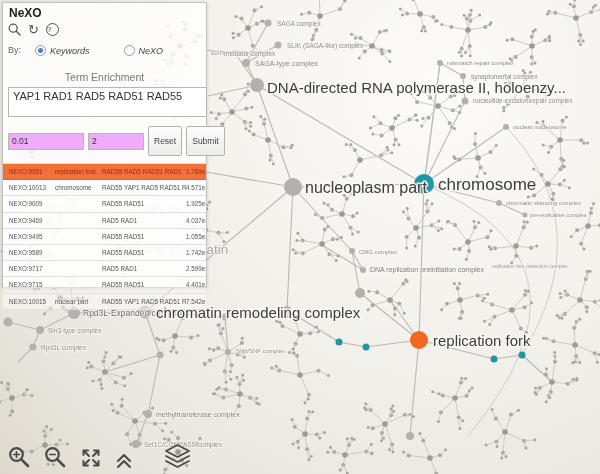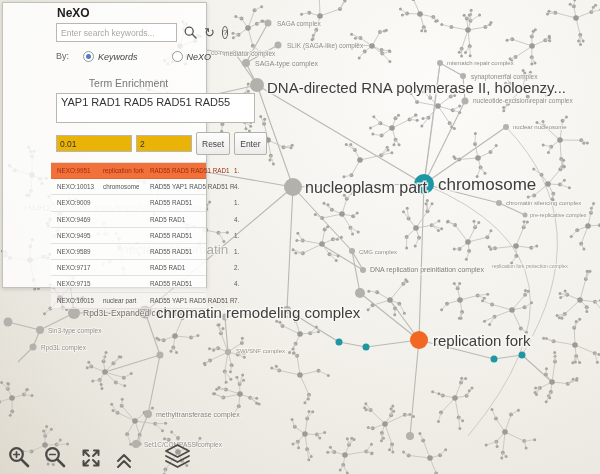--- a/index.html
+++ b/index.html
@@ -6,21 +6,21 @@
   body{
     width:600px;height:474px;overflow:hidden;position:relative;
     font-family:"Liberation Sans",sans-serif;
     background:radial-gradient(circle at 72% 18%, #fcfbf9 0%, #f3f1eb 45%, #e9e6de 80%, #ded9cd 100%);
   }
   #graph{position:absolute;left:0;top:0;z-index:1;}
   
   .panel{
     position:absolute;left:2px;top:2px;width:205px;height:286px;z-index:10;
     background:rgba(255,255,255,0.80);border:1px solid #c3c1bb;
-    box-shadow:0 1px 4px rgba(0,0,0,0.15);box-sizing:border-box;padding-left:48px;
+    box-shadow:0 1px 4px rgba(0,0,0,0.15);box-sizing:border-box;
   }
   .panel-title{font-size:12px;font-weight:bold;color:#1e1e1e;padding:3px 6px 2px;}
   .search-row{display:flex;align-items:center;gap:7px;padding:1px 5px 0;}
   .search-input{width:134px;height:15px;border:1px solid #b9b7b1;font-size:8.5px;
     padding:1px 4px;color:#333;background:#fff;font-family:inherit;}
   .search-input::placeholder{color:#a9a7a1;}
   .icon-btn{color:#555;cursor:pointer;display:inline-flex;align-items:center;}
   .refresh-glyph{font-size:13px;line-height:13px;color:#555;}
   .help-circle{width:11px;height:11px;border:1px solid #555;border-radius:50%;
     font-size:8px;line-height:11px;text-align:center;color:#555;}
@@ -29,23 +29,23 @@
   .radio{width:9px;height:9px;border:1px solid #999;border-radius:50%;display:inline-block;
     position:relative;background:#fff;margin-right:4px;vertical-align:-1px;}
   .radio.checked::after{content:"";position:absolute;left:2px;top:2px;right:2px;bottom:2px;
     background:#4f7fbe;border-radius:50%;}
   .radio-opt{display:inline-flex;align-items:center;margin-right:34px;font-style:italic;}
   .section-heading{font-size:10.5px;color:#777;padding:15px 6px 3px;text-align:center;}
   .genes-ta{display:block;margin:1px 5px 0;width:189px;height:24px;border:1px solid #b9b7b1;
     font-size:11px;color:#333;resize:none;font-family:inherit;padding:2px 4px;background:#fff;}
   .param-row{display:flex;align-items:center;margin:9px 5px 0;gap:4px;}
   .param-input{height:13px;border:1px solid #b9b7b1;font-size:8.5px;padding:1px 3px;
-    background:#eab308;color:#333;font-family:inherit;}
+    background:#f0abfc;color:#333;font-family:inherit;}
   .pv{width:68px;} .mg{width:48px;}
-  .btn{height:23px;font-size:8.5px;border:1px solid #b3b1ab;background:linear-gradient(#fdfdfd,#ececea);
+  .btn{height:30px;font-size:8.5px;border:1px solid #b3b1ab;background:linear-gradient(#fdfdfd,#ececea);
     color:#444;padding:0 5px;border-radius:2px;font-family:inherit;cursor:pointer;}
   .results{margin-top:7px;border-top:1px solid #ddd;}
   .trow{display:flex;height:16.2px;align-items:center;font-size:6.3px;color:#555;
     border-bottom:1px solid #e3e1dc;background:rgba(255,255,255,0.45);box-sizing:border-box;cursor:pointer;}
   .trow.hl{background:#f2703a;color:#9c2c0e;border-bottom-color:#e8652f;}
   .trow span{white-space:nowrap;overflow:hidden;}
   .c-id{width:46px;padding-left:6px;flex:none;}
   .c-term{width:47px;flex:none;}
   .c-genes{width:84px;flex:none;}
   .c-pv{flex:1;text-align:right;padding-right:5px;}
@@ -1635,21 +1635,20 @@
     <text x="433" y="346" font-size="15" fill="#3d3d3d" font-family="&quot;Liberation Sans&quot;,sans-serif" font-weight="500" paint-order="stroke" stroke="rgba(249,248,244,0.85)" stroke-width="3">replication fork</text>
     <text x="236" y="353" font-size="6" fill="#8f8d88" font-family="&quot;Liberation Sans&quot;,sans-serif" font-weight="400" paint-order="stroke" stroke="rgba(249,248,244,0.85)" stroke-width="1.5">SWI/SNF complex</text>
     <text x="156" y="417" font-size="7" fill="#84827d" font-family="&quot;Liberation Sans&quot;,sans-serif" font-weight="400" paint-order="stroke" stroke="rgba(249,248,244,0.85)" stroke-width="1.5">methyltransferase complex</text>
     <text x="144" y="447" font-size="6.5" fill="#8f8d88" font-family="&quot;Liberation Sans&quot;,sans-serif" font-weight="400" paint-order="stroke" stroke="rgba(249,248,244,0.85)" stroke-width="1.5">Set1C/COMPASS complex</text>
   </svg>
 
 <div class="panel">
   <div class="panel-title">NeXO</div>
 
   <div class="search-row">
-    <input class="search-input" type="text" placeholder="Enter search keywords..." style="">
     <span class="icon-btn">
       <svg width="13" height="13" viewBox="0 0 13 13">
         <circle cx="5.2" cy="5.2" r="4" fill="none" stroke="#555" stroke-width="1.3"></circle>
         <line x1="8.3" y1="8.3" x2="12" y2="12" stroke="#555" stroke-width="1.4" stroke-linecap="round"></line>
       </svg>
     </span>
     <span class="icon-btn refresh-glyph">↻</span>
     <span class="icon-btn help-circle">?</span>
   </div>
 
@@ -1666,21 +1665,21 @@
   </div>
 
   <div class="section-heading">Term Enrichment</div>
 
   <textarea class="genes-ta" style="">YAP1 RAD1 RAD5 RAD51 RAD55</textarea>
 
   <div class="param-row">
     <input class="param-input pv" type="text" value="0.01" style="">
     <input class="param-input mg" type="text" value="2" style="">
     <button class="btn">Reset</button>
-    <button class="btn">Enter</button>
+    <button class="btn">Submit</button>
   </div>
 
   <div class="results" id="results-table">
       <div class="trow hl">
         <span class="c-id">NEXO:9951</span>
         <span class="c-term">replication fork</span>
         <span class="c-genes">RAD55 RAD5 RAD51 RAD1</span>
         <span class="c-pv">1.789e-5</span>
       </div>
       <div class="trow">

